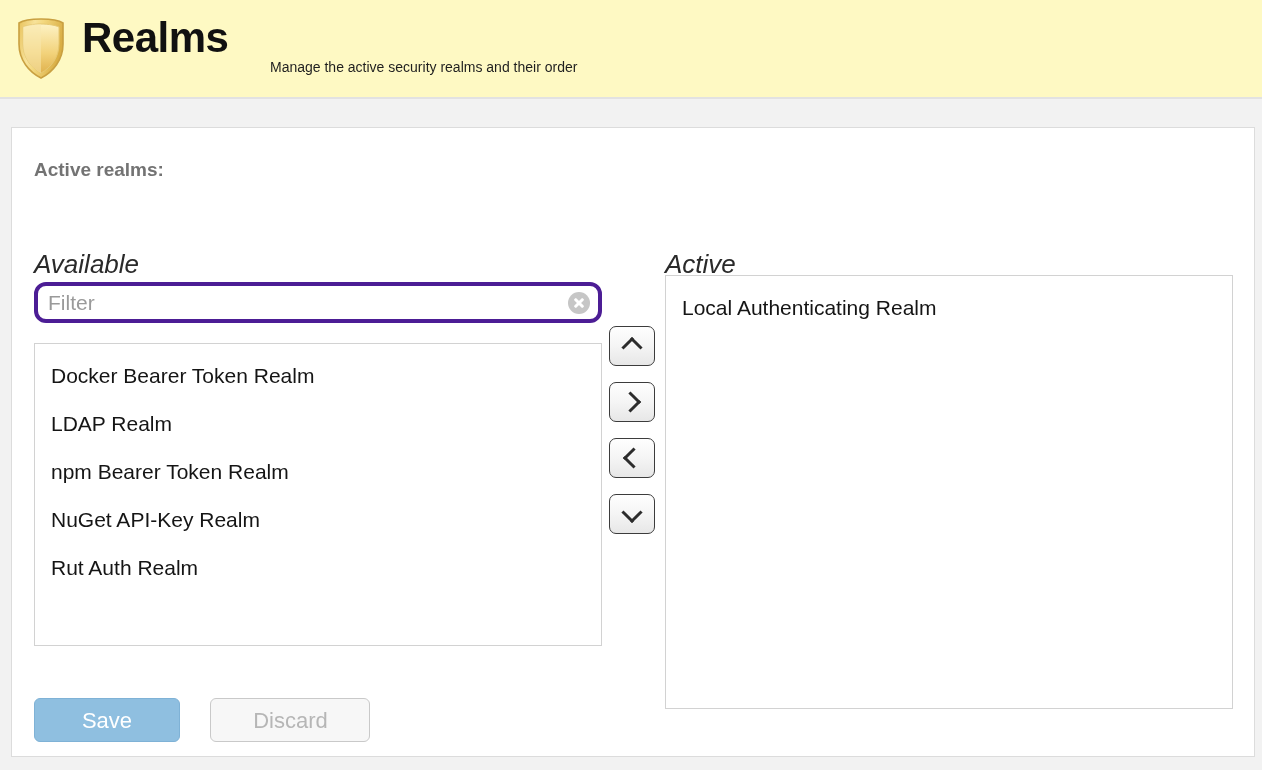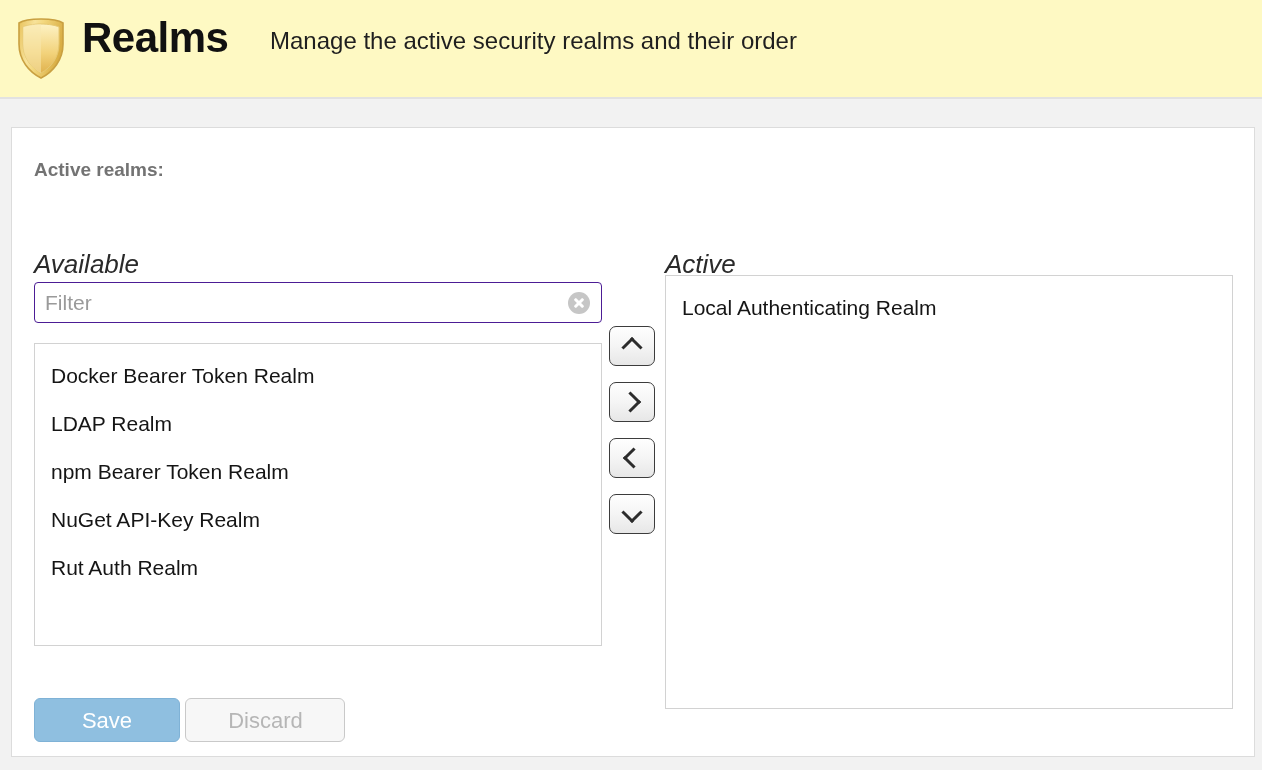--- a/index.html
+++ b/index.html
@@ -39,22 +39,22 @@
     top: 17px;
     font-size: 42px;
     font-weight: bold;
     letter-spacing: -0.5px;
     line-height: 1;
     color: #111111;
   }
   #page-subtitle {
     position: absolute;
     left: 270px;
-    top: 29px;
-    font-size: 24px;
+    top: 60px;
+    font-size: 14px;
     font-weight: normal;
     color: #1f1f1f;
     line-height: 1;
   }
 
   
   #realms-panel {
     position: absolute;
     left: 11px;
     top: 127px;
@@ -91,28 +91,28 @@
     position: absolute;
     left: 22px;
     top: 154px;
     width: 568px;
     height: 41px;
   }
   #filter-input {
     width: 100%;
     height: 100%;
     box-sizing: border-box;
-    border: 1px solid #4c1d95;
+    border: 4px solid #4c1d95;
     background: #ffffff;
     font-family: "Liberation Sans", sans-serif;
     font-size: 21px;
     color: #1f1f1f;
     padding: 0 40px 0 10px;
     outline: none;
-    border-radius: 4px;
+    border-radius: 12px;
   }
   #filter-input::placeholder {
     color: #9a9a9a;
     opacity: 1;
   }
   #filter-clear-icon {
     position: absolute;
     right: 12px;
     top: 50%;
     transform: translateY(-50%);
@@ -221,21 +221,21 @@
     vertical-align: top;
   }
   #save-button {
     width: 146px;
     background: #8fbfe0;
     border: 1px solid #7fb2d6;
     color: #ffffff;
   }
   #discard-button {
     width: 160px;
-    margin-left: 1px;
+    margin-left: 26px;
     background: #f7f7f7;
     border: 1px solid #c9c9c9;
     color: #b6b6b6;
   }
 </style>
 </head>
 <body>
 
 <div id="page-header">
 

